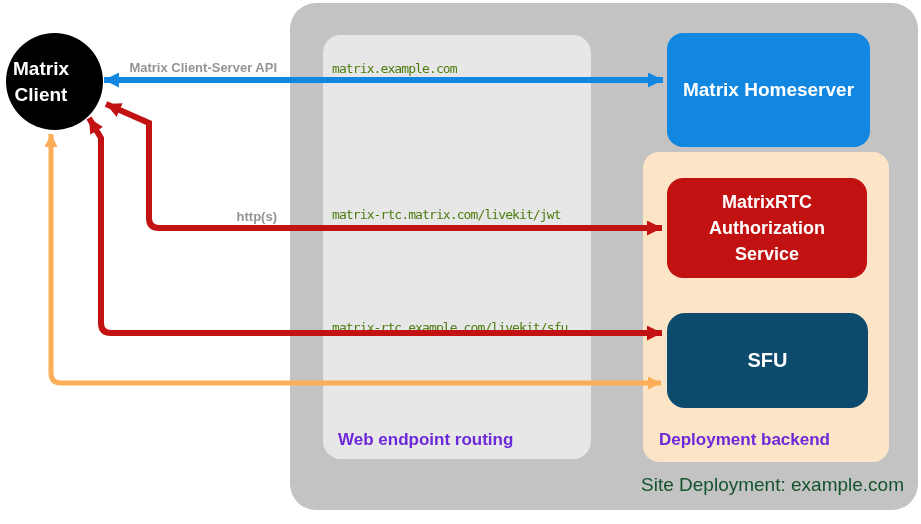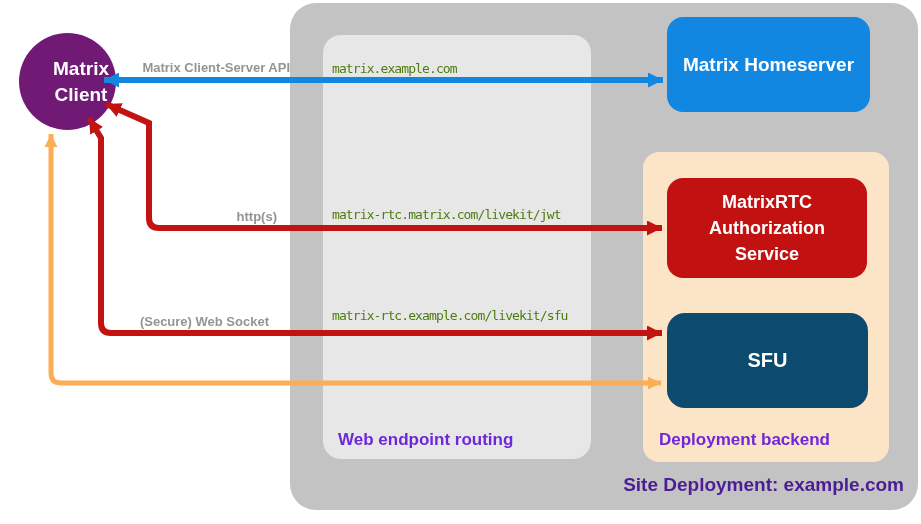--- a/index.html
+++ b/index.html
@@ -22,54 +22,54 @@
     left:643px;top:152px;width:246px;height:310px;
     background:#fce4c6;border-radius:16px;
   }
   .container-label{
     position:absolute;font-weight:bold;font-size:17px;color:#6d28d9;white-space:nowrap;
   }
   .routing-label{left:15px;bottom:9px;}
   .backend-label{left:16px;bottom:12px;}
   .site-label{
     position:absolute;right:14px;bottom:14px;
-    font-weight:bold;font-size:19px;color:#4c1d95;white-space:nowrap;
+    font-weight:normal;font-size:19px;color:#14532d;white-space:nowrap;
   }
 
   
   .node{
     display:flex;align-items:center;justify-content:center;text-align:center;
     color:#ffffff;font-weight:bold;border-radius:16px;
   }
-  .node-homeserver{left:667px;top:17px;width:203px;height:95px;background:#1287e2;font-size:19px;}
+  .node-homeserver{left:667px;top:33px;width:203px;height:114px;background:#1287e2;font-size:19px;}
   .node-auth{left:667px;top:178px;width:200px;height:100px;background:#c11111;font-size:18px;line-height:1.45;padding:0 38px;box-sizing:border-box;}
   .node-sfu{left:667px;top:313px;width:201px;height:95px;background:#0c4a6e;border-radius:18px;font-size:20px;}
   .client-circle{
-    left:19px;top:33px;width:97px;height:97px;border-radius:50%;background:#701a75;
-    display:flex;align-items:center;justify-content:flex-end;text-align:center;
+    left:6px;top:33px;width:97px;height:97px;border-radius:50%;background:#000000;
+    display:flex;align-items:center;justify-content:flex-start;text-align:center;
     color:#ffffff;font-weight:bold;font-size:19px;line-height:1.35;
   }
   .client-circle span{display:inline-block;width:70px;}
 
   
   .endpoint{
     position:absolute;left:332px;
     font-family:"DejaVu Sans Mono","Liberation Mono",monospace;
     font-size:13px;letter-spacing:-0.9px;color:#4d7c0f;white-space:nowrap;
   }
   .ep-homeserver{top:61px;}
   .ep-jwt{top:207px;}
-  .ep-sfu{top:308px;}
+  .ep-sfu{top:320px;}
 
   
   .arrow-label{
     position:absolute;font-weight:bold;font-size:13px;color:#949494;
     white-space:nowrap;text-align:right;
   }
-  .lbl-api{right:631px;top:60px;}
+  .lbl-api{right:644px;top:60px;}
   .lbl-https{right:644px;top:209px;}
   .lbl-ws{right:652px;top:314px;}
   .lbl-webrtc{right:648px;top:364px;}
 
   .arrows-layer{position:absolute;left:0;top:0;width:921px;height:524px;pointer-events:none;}
 </style>
 </head>
 <body>
 
 <div class="stage">
@@ -99,21 +99,20 @@
   <div class="abs node node-sfu">
     <span>SFU</span>
   </div>
 
   <div class="abs client-circle">
     <span>Matrix Client</span>
   </div>
 
   <div class="arrow-label lbl-api">Matrix Client-Server API</div>
   <div class="arrow-label lbl-https">http(s)</div>
-  <div class="arrow-label lbl-ws">(Secure) Web Socket</div>
 
   <svg class="arrows-layer" viewBox="0 0 921 524" xmlns="http://www.w3.org/2000/svg">
     <defs>
       <marker id="ah-blue" viewBox="0 0 10 10" refX="10" refY="5" markerWidth="2.5" markerHeight="2.5" orient="auto-start-reverse" markerUnits="strokeWidth">
         <path d="M0 0 L10 5 L0 10 Z" fill="#1287e2"></path>
       </marker>
       <marker id="ah-red" viewBox="0 0 10 10" refX="10" refY="5" markerWidth="2.5" markerHeight="2.5" orient="auto-start-reverse" markerUnits="strokeWidth">
         <path d="M0 0 L10 5 L0 10 Z" fill="#c31212"></path>
       </marker>
       <marker id="ah-orange" viewBox="0 0 10 10" refX="10" refY="5" markerWidth="2.6" markerHeight="2.6" orient="auto-start-reverse" markerUnits="strokeWidth">

